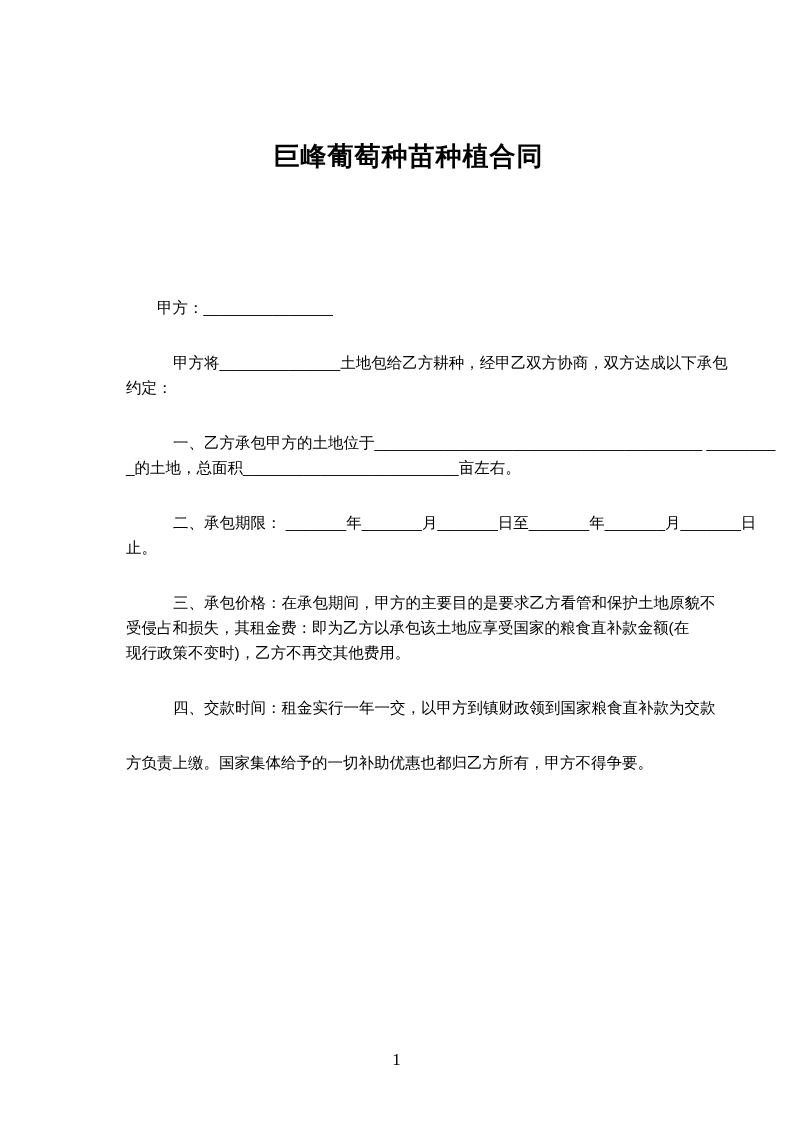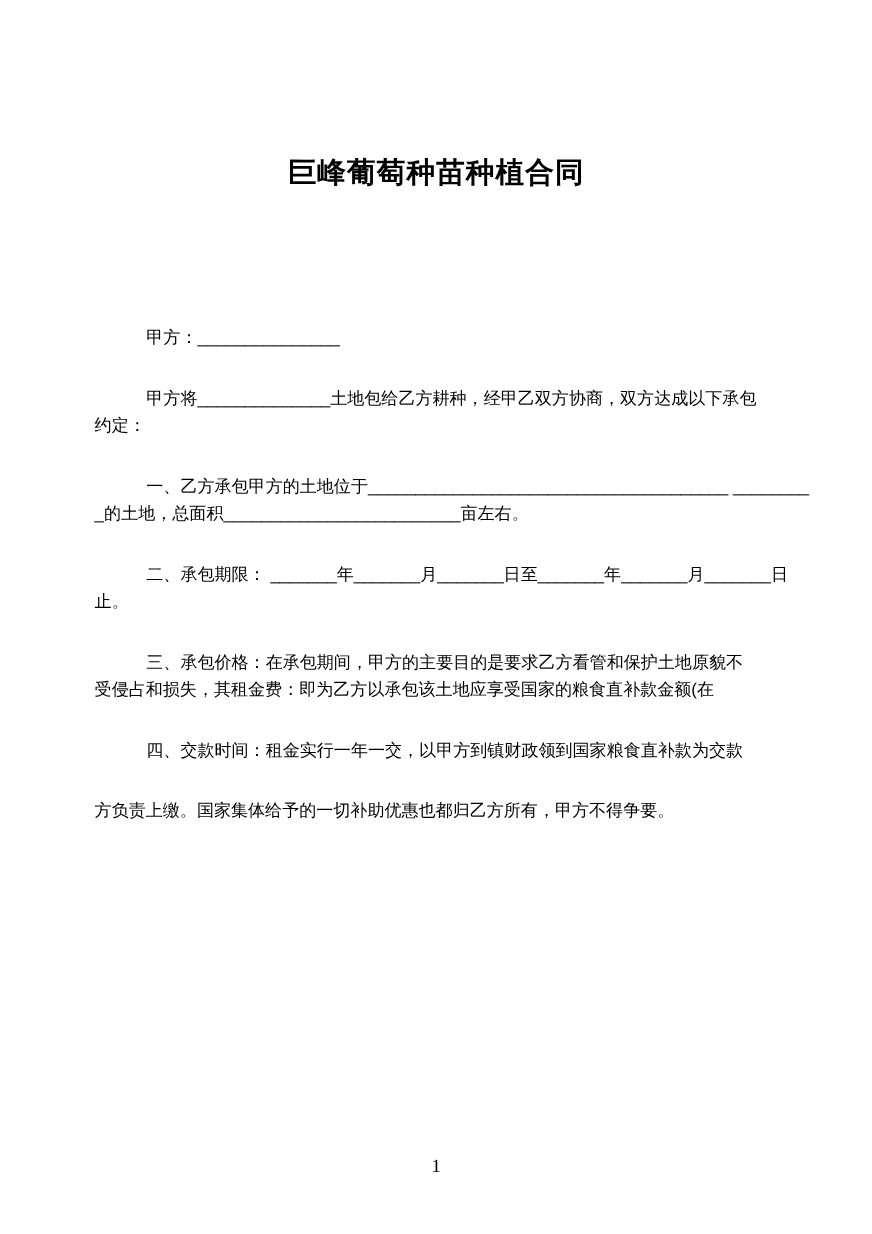--- a/index.html
+++ b/index.html
@@ -12,39 +12,39 @@
     width: 793px;
     height: 1122px;
     margin: 0 auto;
     background: #ffffff;
     color: #000000;
     font-family: "Liberation Sans", "DejaVu Sans", sans-serif;
     overflow: hidden;
     box-sizing: border-box;
   }
   .content {
-    padding: 140px 86px 0 86px;
+    padding: 140px 86px 0 110px;
   }
   .title {
     margin: 0 0 122px 0;
     font-size: 26px;
     font-weight: bold;
     line-height: 33px;
     text-align: center;
     letter-spacing: 1px;
   }
   .party-line {
     font-size: 15.5px;
     line-height: 25px;
     margin-bottom: 30px;
     text-indent: 47px;
     white-space: pre;
   }
   .para {
-    margin: 0 0 30px 0;
+    margin: 0 0 30px 16px;
   }
   .line {
     font-size: 15.5px;
     line-height: 25px;
     white-space: pre;
   }
   .line.first {
     text-indent: 47px;
   }
   .page-footer {
@@ -78,20 +78,21 @@
           <div class="line first">一、乙方承包甲方的土地位于______________________________________ ________</div>
           <div class="line">_的土地，总面积_________________________亩左右。</div>
         </div>
         <div class="para">
           <div class="line first">二、承包期限： _______年_______月_______日至_______年_______月_______日</div>
           <div class="line">止。</div>
         </div>
         <div class="para">
           <div class="line first">三、承包价格：在承包期间，甲方的主要目的是要求乙方看管和保护土地原貌不</div>
           <div class="line">受侵占和损失，其租金费：即为乙方以承包该土地应享受国家的粮食直补款金额(在</div>
+          <div class="line">现行政策不变时)，乙方不再交其他费用。</div>
         </div>
         <div class="para">
           <div class="line first">四、交款时间：租金实行一年一交，以甲方到镇财政领到国家粮食直补款为交款</div>
         </div>
         <div class="para">
           <div class="line">方负责上缴。国家集体给予的一切补助优惠也都归乙方所有，甲方不得争要。</div>
         </div>
       </div>
 
   </div>

